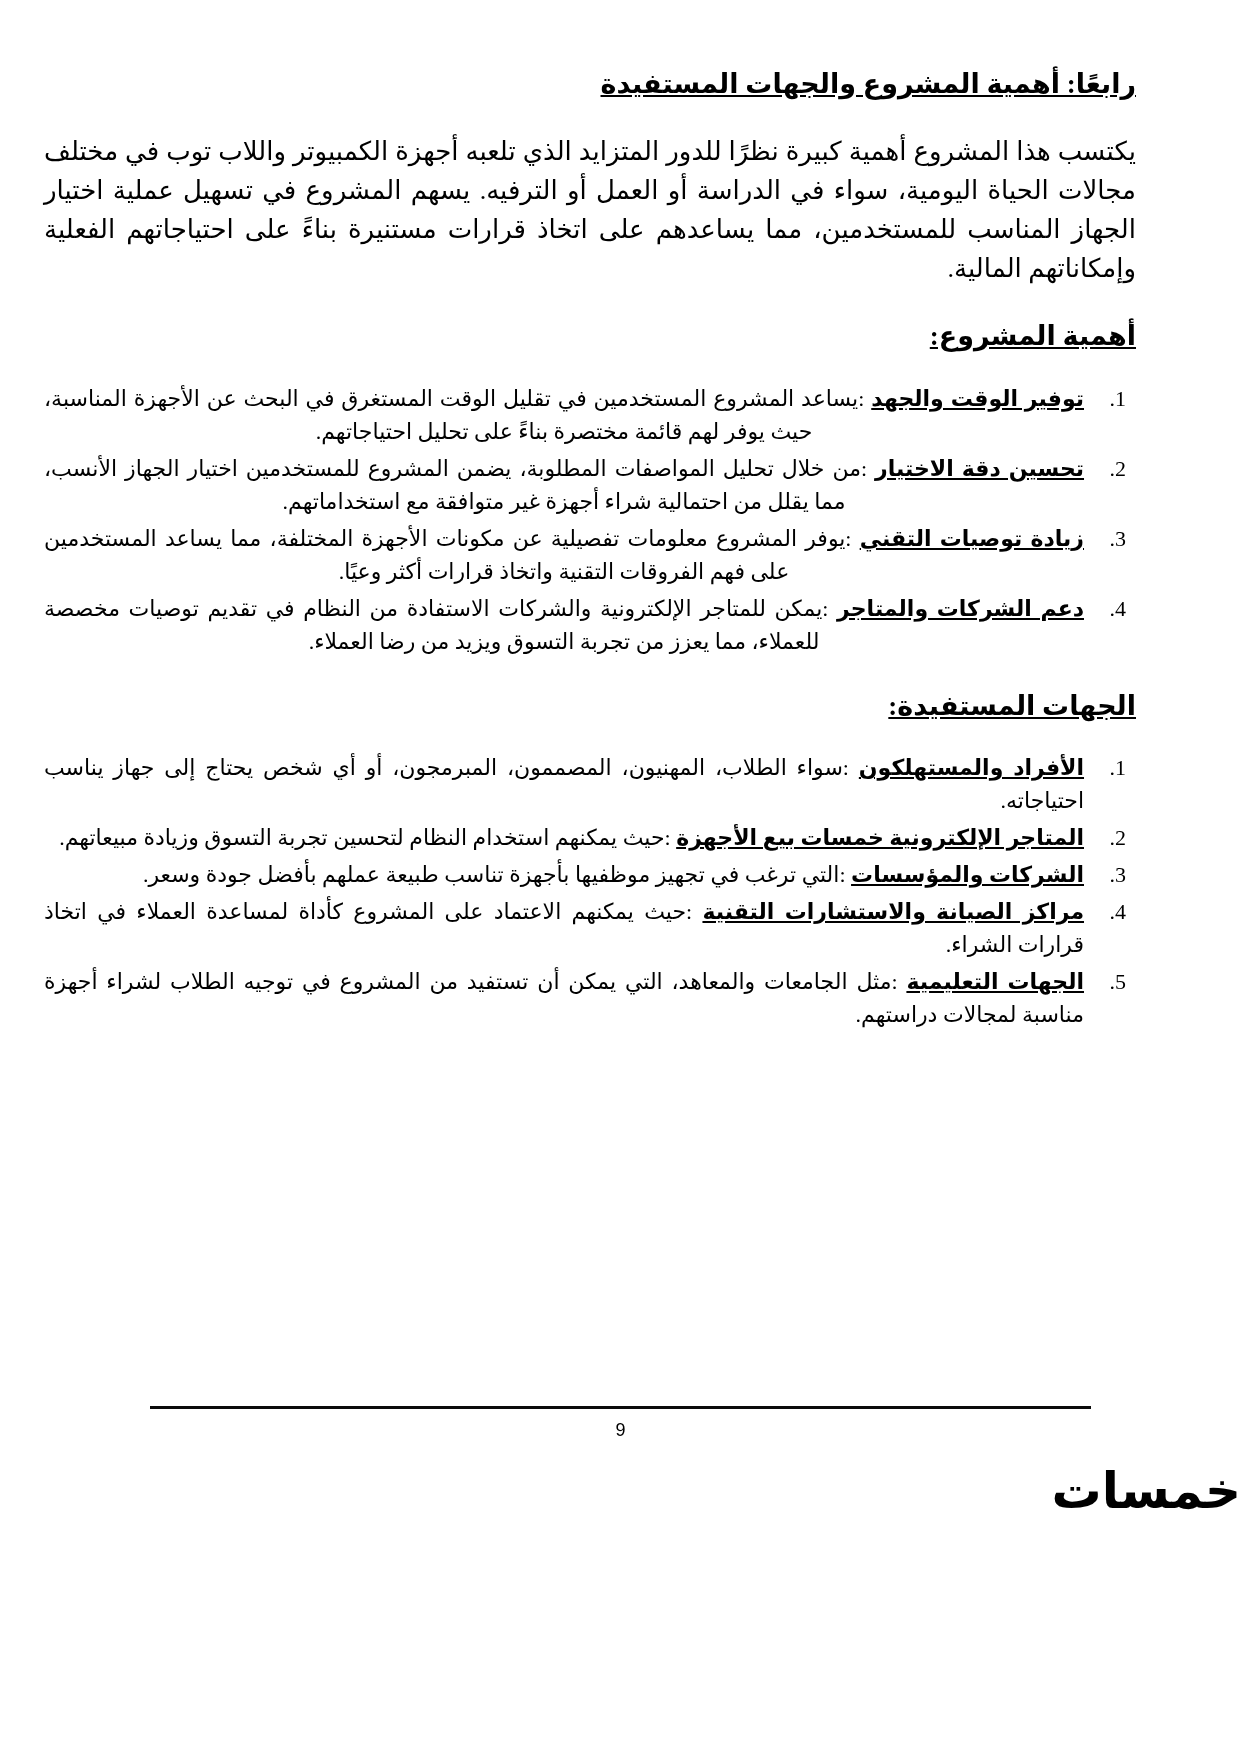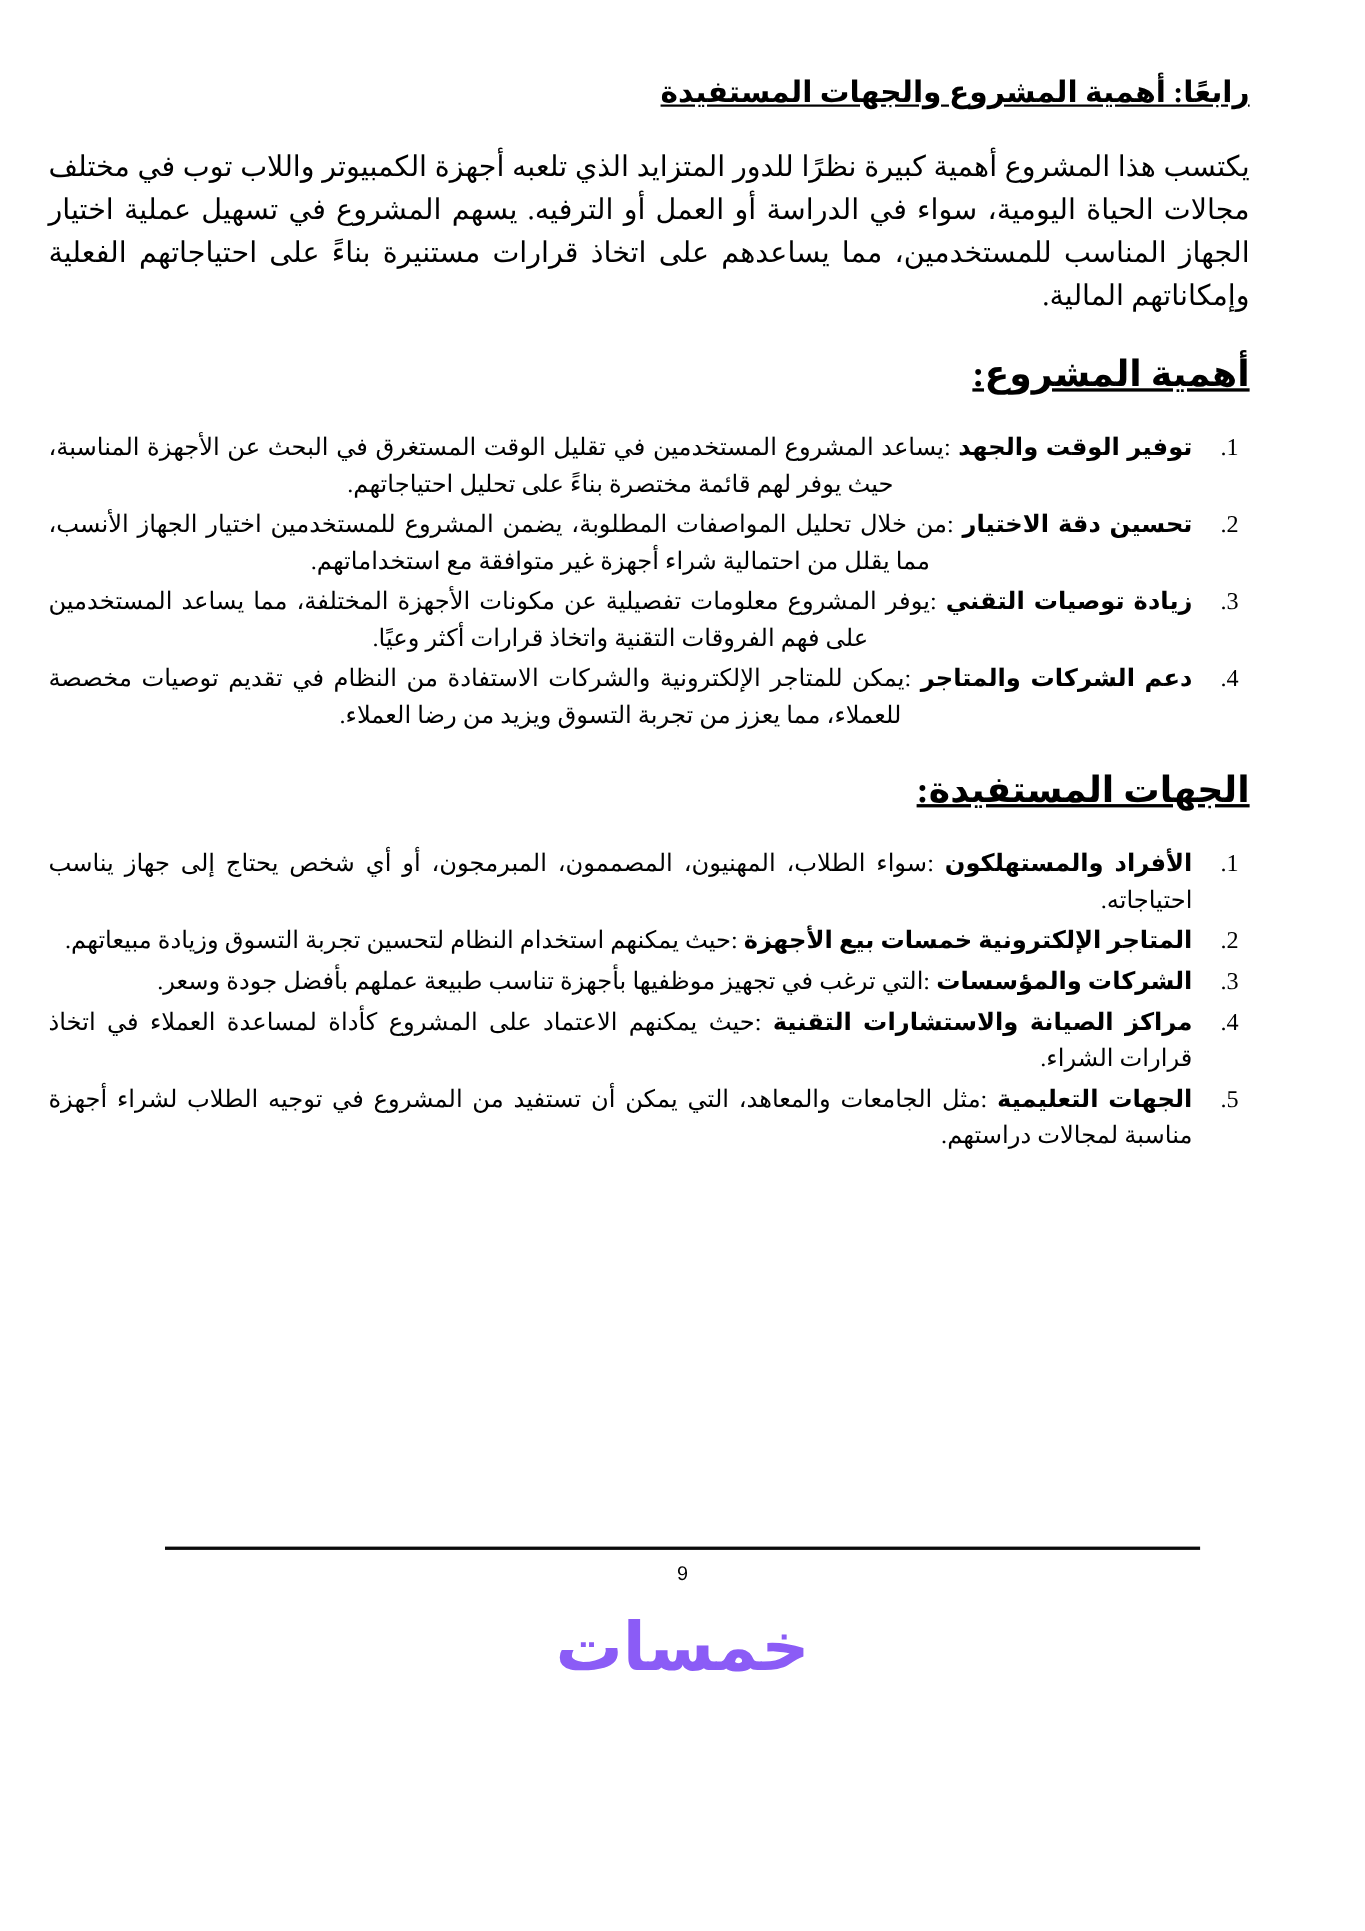--- a/index.html
+++ b/index.html
@@ -31,21 +31,21 @@
   .para {
     font-size: 26px;
     line-height: 1.5;
     text-align: justify;
     margin: 0 0 26px 0;
   }
   .para.center-last {
     text-align-last: center;
   }
   .heading {
-    font-size: 33px;
+    font-size: 27px;
     font-weight: bold;
     text-decoration: underline;
     text-align: right;
     margin: 30px 0 26px 0;
     line-height: 1.4;
   }
   ol.doc-list {
     list-style: none;
     margin: 0 0 26px 0;
     padding: 0;
@@ -61,20 +61,21 @@
   ol.doc-list.center-last li {
     text-align-last: center;
   }
   ol.doc-list li .num {
     position: absolute;
     right: 10px;
     top: 0;
   }
   ol.doc-list li strong {
     font-weight: bold;
+    text-decoration: underline;
   }
   .footer-line {
     position: absolute;
     top: 1402px;
     left: 150px;
     right: 150px;
     height: 3px;
     background: #0a0a0a;
   }
   .page-number {
@@ -84,24 +85,24 @@
     width: 100%;
     text-align: center;
     font-size: 18px;
     font-family: "Liberation Sans", "DejaVu Sans", sans-serif;
   }
   .watermark {
     position: absolute;
     top: 1458px;
     left: 0;
     width: 100%;
-    text-align: center;
-    font-size: 61px;
+    text-align: right;
+    font-size: 50px;
     font-weight: bold;
-    color: #8b5cf6;
+    color: #000000;
     font-family: "DejaVu Sans", sans-serif;
     letter-spacing: 2px;
   }
 </style>
 </head>
 <body>
 
 <div class="page">
 
   <h1 class="title">رابعًا: أهمية المشروع والجهات المستفيدة</h1>

